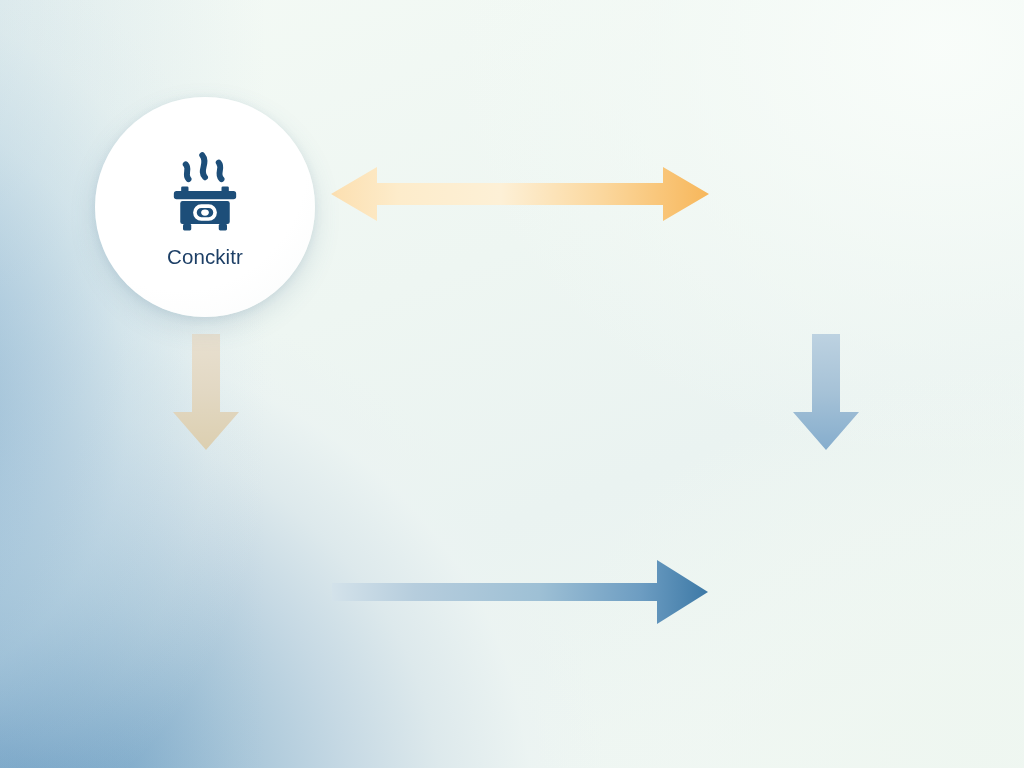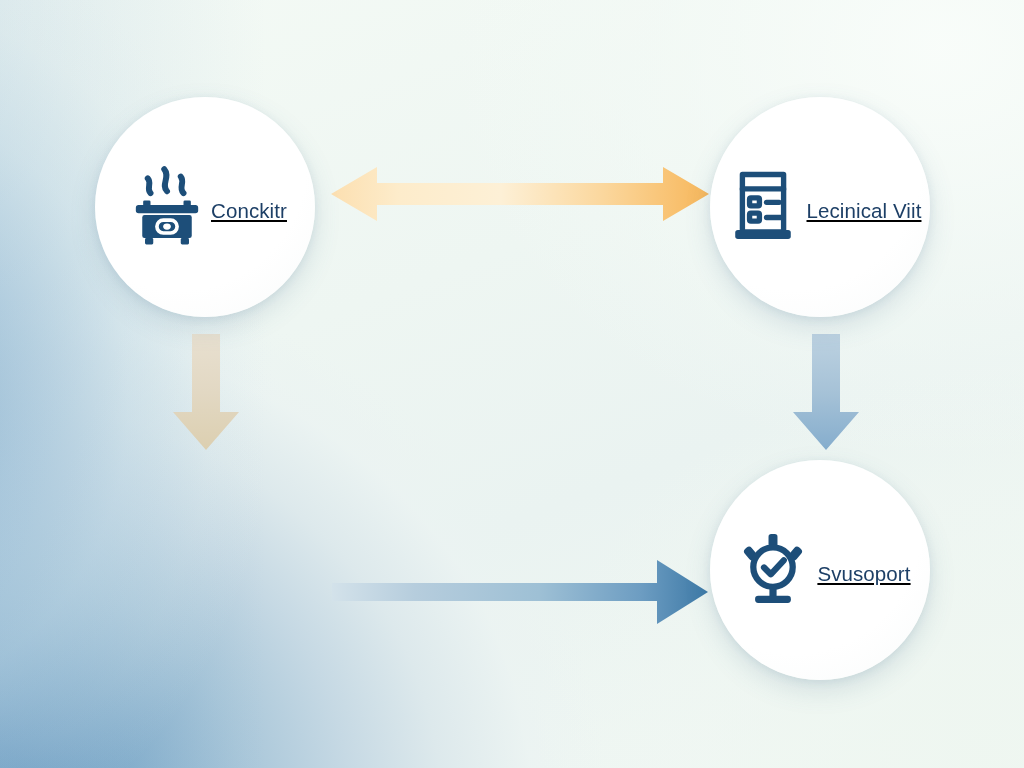--- a/index.html
+++ b/index.html
@@ -76,23 +76,23 @@
   .node {
     position: absolute;
     width: 220px;
     height: 220px;
     border-radius: 50%;
     background: radial-gradient(circle at 38% 30%, #ffffff 0%, #ffffff 62%, #fbfcfc 85%, #f6f8f9 100%);
     box-shadow:
       0 10px 26px rgba(70,110,145,0.17),
       0 2px 8px rgba(70,110,145,0.10);
     display: flex;
+    flex-direction: column;
     align-items: center;
     justify-content: center;
-    text-decoration: underline;
   }
   .node-icon {
     width: 88px;
     height: 88px;
     display: flex;
     align-items: center;
     justify-content: center;
     margin-bottom: 4px;
   }
   .node-icon svg { display: block; }
@@ -196,56 +196,16 @@
         <rect x="24" y="84" width="9" height="7" rx="1.5" fill="#1d4e79"></rect>
         <rect x="63" y="84" width="9" height="7" rx="1.5" fill="#1d4e79"></rect>
 
         <rect x="37" y="64.5" width="22" height="14" rx="7" fill="none" stroke="#ffffff" stroke-width="4"></rect>
         <ellipse cx="48" cy="71.5" rx="4.2" ry="3.4" fill="#ffffff"></ellipse>
       </svg>
     </div>
     <div class="node-label">Conckitr</div>
   </div>
 
-  <div class="node" id="node-checklist">
-    <div class="node-icon">
-      <svg viewBox="0 0 96 96" width="86" height="86" fill="none">
-        <g stroke="#1d4e79" stroke-width="6" stroke-linejoin="round" stroke-linecap="round" fill="none">
-
-          <path d="M25 14 H71 V78 H25 Z"></path>
-
-          <path d="M25 30 H71"></path>
-
-          <rect x="33" y="40" width="11" height="9" rx="1.5"></rect>
-          <rect x="33" y="57" width="11" height="9" rx="1.5"></rect>
-
-          <path d="M52 45 H66"></path>
-          <path d="M52 62 H68"></path>
-        </g>
-
-        <rect x="17" y="76" width="62" height="10" rx="3" fill="#1d4e79"></rect>
-      </svg>
-    </div>
-    <div class="node-label">Lecinical Viit</div>
-  </div>
-
-
-  <div class="node" id="node-support">
-    <div class="node-icon">
-      <svg viewBox="0 0 96 96" width="86" height="86" fill="none">
-
-        <rect x="43" y="10" width="10" height="14" rx="3" fill="#1d4e79"></rect>
-
-        <rect x="18" y="24" width="10" height="16" rx="4" fill="#1d4e79" transform="rotate(-40 23 32)"></rect>
-        <rect x="68" y="24" width="10" height="16" rx="4" fill="#1d4e79" transform="rotate(40 73 32)"></rect>
-
-        <circle cx="48" cy="47" r="22" stroke="#1d4e79" stroke-width="7" fill="none"></circle>
-
-        <path d="M38 47.5 L45.5 55 L60 39.5" stroke="#1d4e79" stroke-width="7" stroke-linecap="round" stroke-linejoin="round" fill="none"></path>
-
-        <rect x="44" y="68" width="8" height="12" fill="#1d4e79"></rect>
-        <rect x="28" y="79" width="40" height="8" rx="3.5" fill="#1d4e79"></rect>
-      </svg>
-    </div>
-    <div class="node-label">Svusoport</div>
-  </div>
+
+
 
 </div>
 
 </body></html>

